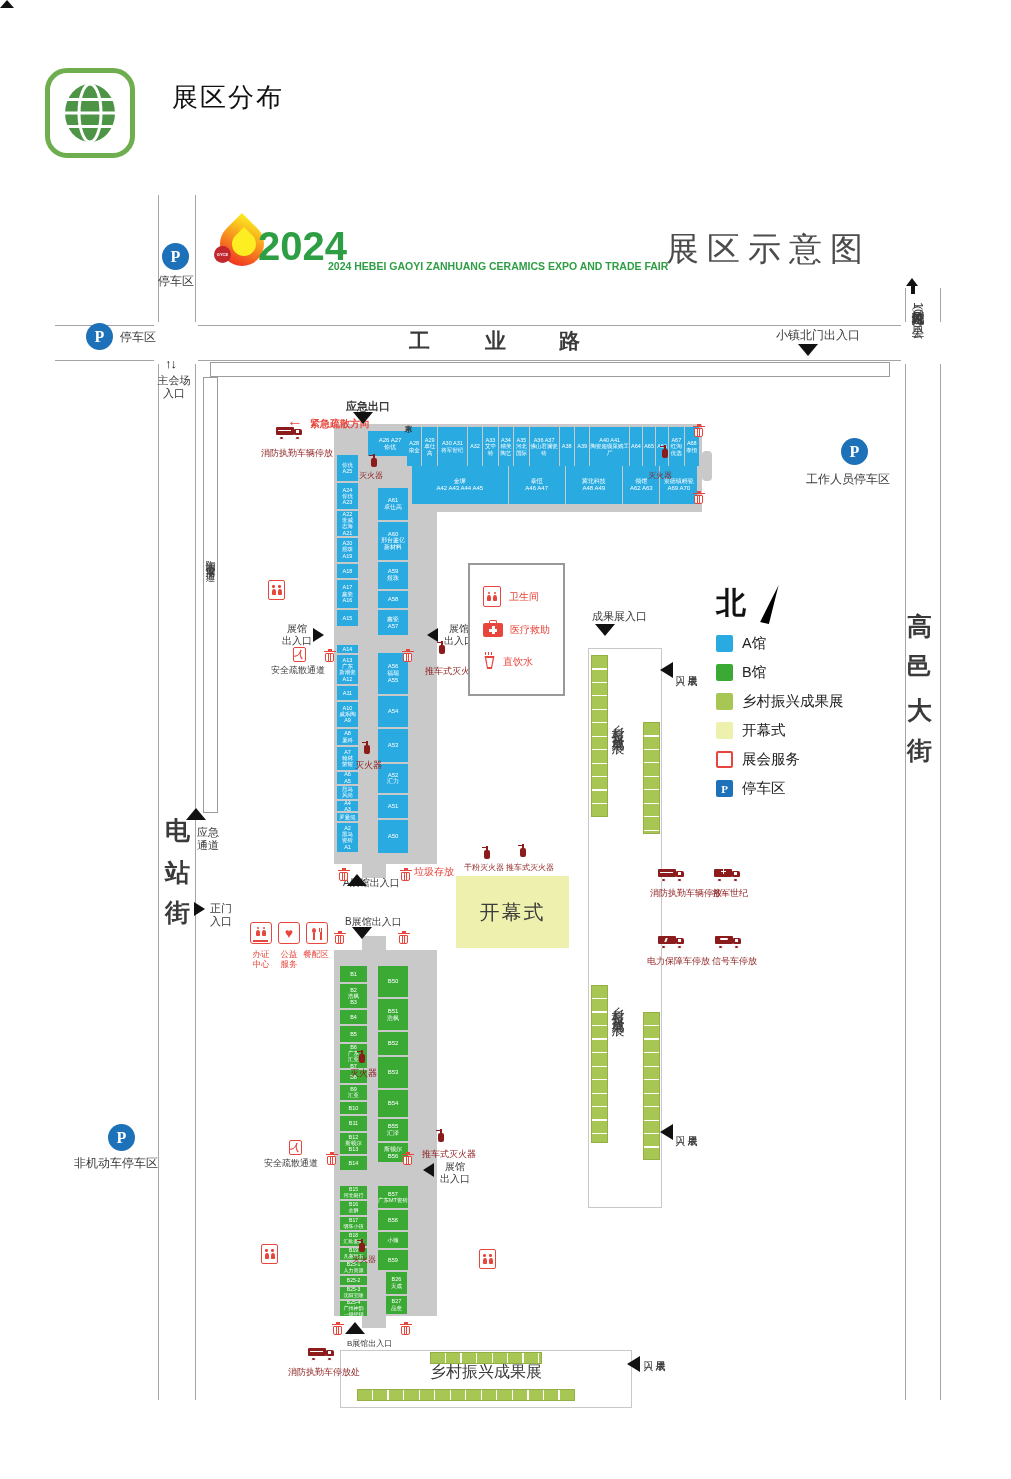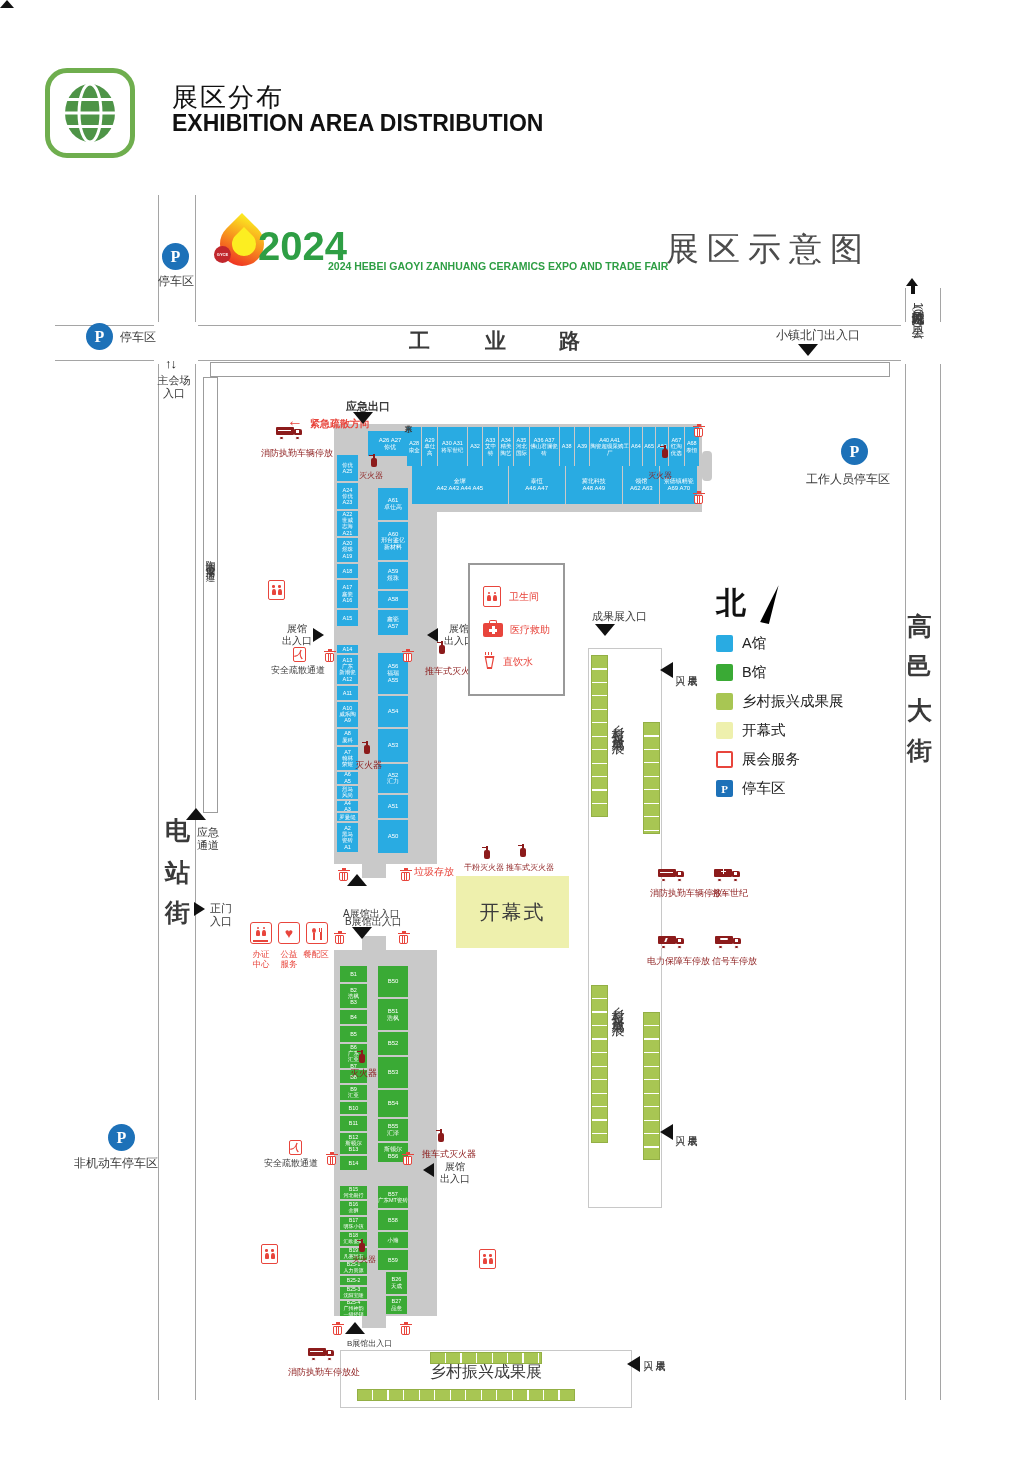--- a/index.html
+++ b/index.html
@@ -59,21 +59,20 @@
   <div class="hdr-logo">
     <svg width="62" height="72" viewBox="0 0 62 72">
       <ellipse cx="31" cy="36" rx="25" ry="29" fill="#4e9447"></ellipse>
       <ellipse cx="31" cy="36" rx="11" ry="29" fill="none" stroke="#fff" stroke-width="3"></ellipse>
       <rect x="6" y="21" width="50" height="3" fill="#fff"></rect>
       <rect x="4" y="34.5" width="54" height="3" fill="#fff"></rect>
       <rect x="6" y="48" width="50" height="3" fill="#fff"></rect>
     </svg>
   </div>
   <div class="hdr-zh">展区分布</div>
-  <div class="hdr-en">EXHIBITION AREA DISTRIBUTION</div>
 
   <div id="map" class="abs" style="left:0;top:0;width:1011px;height:1479px">
       <div class="road-v" style="left: 158px; top: 195px; width: 38px; height: 1205px;"></div>
       <div class="road-v" style="left: 905px; top: 288px; width: 36px; height: 1112px;"></div>
       <div class="road-h" style="left: 55px; top: 325px; width: 851px; height: 36px;"></div>
       <div class="patch" style="left: 154px; top: 322px; width: 44px; height: 42px;"></div>
       <div class="patch" style="left: 901px; top: 322px; width: 41px; height: 42px;"></div>
       <div class="wall" style="left: 210px; top: 362px; width: 680px; height: 15px;"></div>
       <div class="wall" style="left: 203px; top: 377px; width: 15px; height: 436px;"></div>
       <div class="gray" style="left: 404px; top: 424px; width: 298px; height: 88px;"></div>
@@ -294,21 +293,21 @@
       <div class="lbl" style="left: 359px; top: 471px; font-size: 8px; color: rgb(140, 27, 27);">灭火器</div>
       <div class="lbl" style="left: 648px; top: 471px; font-size: 8px; color: rgb(140, 27, 27);">灭火器</div>
       <div class="lbl" style="left: 355px; top: 760px; font-size: 9px; color: rgb(140, 27, 27);">灭火器</div>
       <div class="lbl" style="left: 278px; top: 623px; font-size: 10px; width: 38px; text-align: center;">展馆
 出入口</div>
       <div class="lbl" style="left: 440px; top: 623px; font-size: 10px; width: 38px; text-align: center;">展馆
 出入口</div>
       <div class="lbl" style="left: 271px; top: 665px; font-size: 9px;">安全疏散通道</div>
       <div class="lbl" style="left: 425px; top: 666px; font-size: 9px; color: rgb(140, 27, 27);">推车式灭火器</div>
       <div class="lbl" style="left: 414px; top: 866px; font-size: 10px; color: rgb(232, 69, 60);">垃圾存放</div>
-      <div class="lbl" style="left: 343px; top: 908px; font-size: 10px;">A展馆出入口</div>
+      <div class="lbl" style="left: 343px; top: 877px; font-size: 10px;">A展馆出入口</div>
       <div class="lbl" style="left: 345px; top: 916px; font-size: 10px;">B展馆出入口</div>
       <div class="lbl" style="left: 248px; top: 949px; font-size: 8.5px; color: rgb(232, 69, 60); width: 26px; text-align: center;">办证
 中心</div>
       <div class="lbl" style="left: 276px; top: 949px; font-size: 8.5px; color: rgb(232, 69, 60); width: 26px; text-align: center;">公益
 服务</div>
       <div class="lbl" style="left: 300px; top: 949px; font-size: 8.5px; color: rgb(232, 69, 60); width: 32px; text-align: center;">餐配区</div>
       <div class="lbl" style="left: 350px; top: 1068px; font-size: 9px; color: rgb(140, 27, 27);">灭火器</div>
       <div class="lbl" style="left: 264px; top: 1158px; font-size: 9px;">安全疏散通道</div>
       <div class="lbl" style="left: 422px; top: 1149px; font-size: 9px; color: rgb(140, 27, 27);">推车式灭火器</div>
       <div class="lbl" style="left: 436px; top: 1161px; font-size: 10px; width: 38px; text-align: center;">展馆

